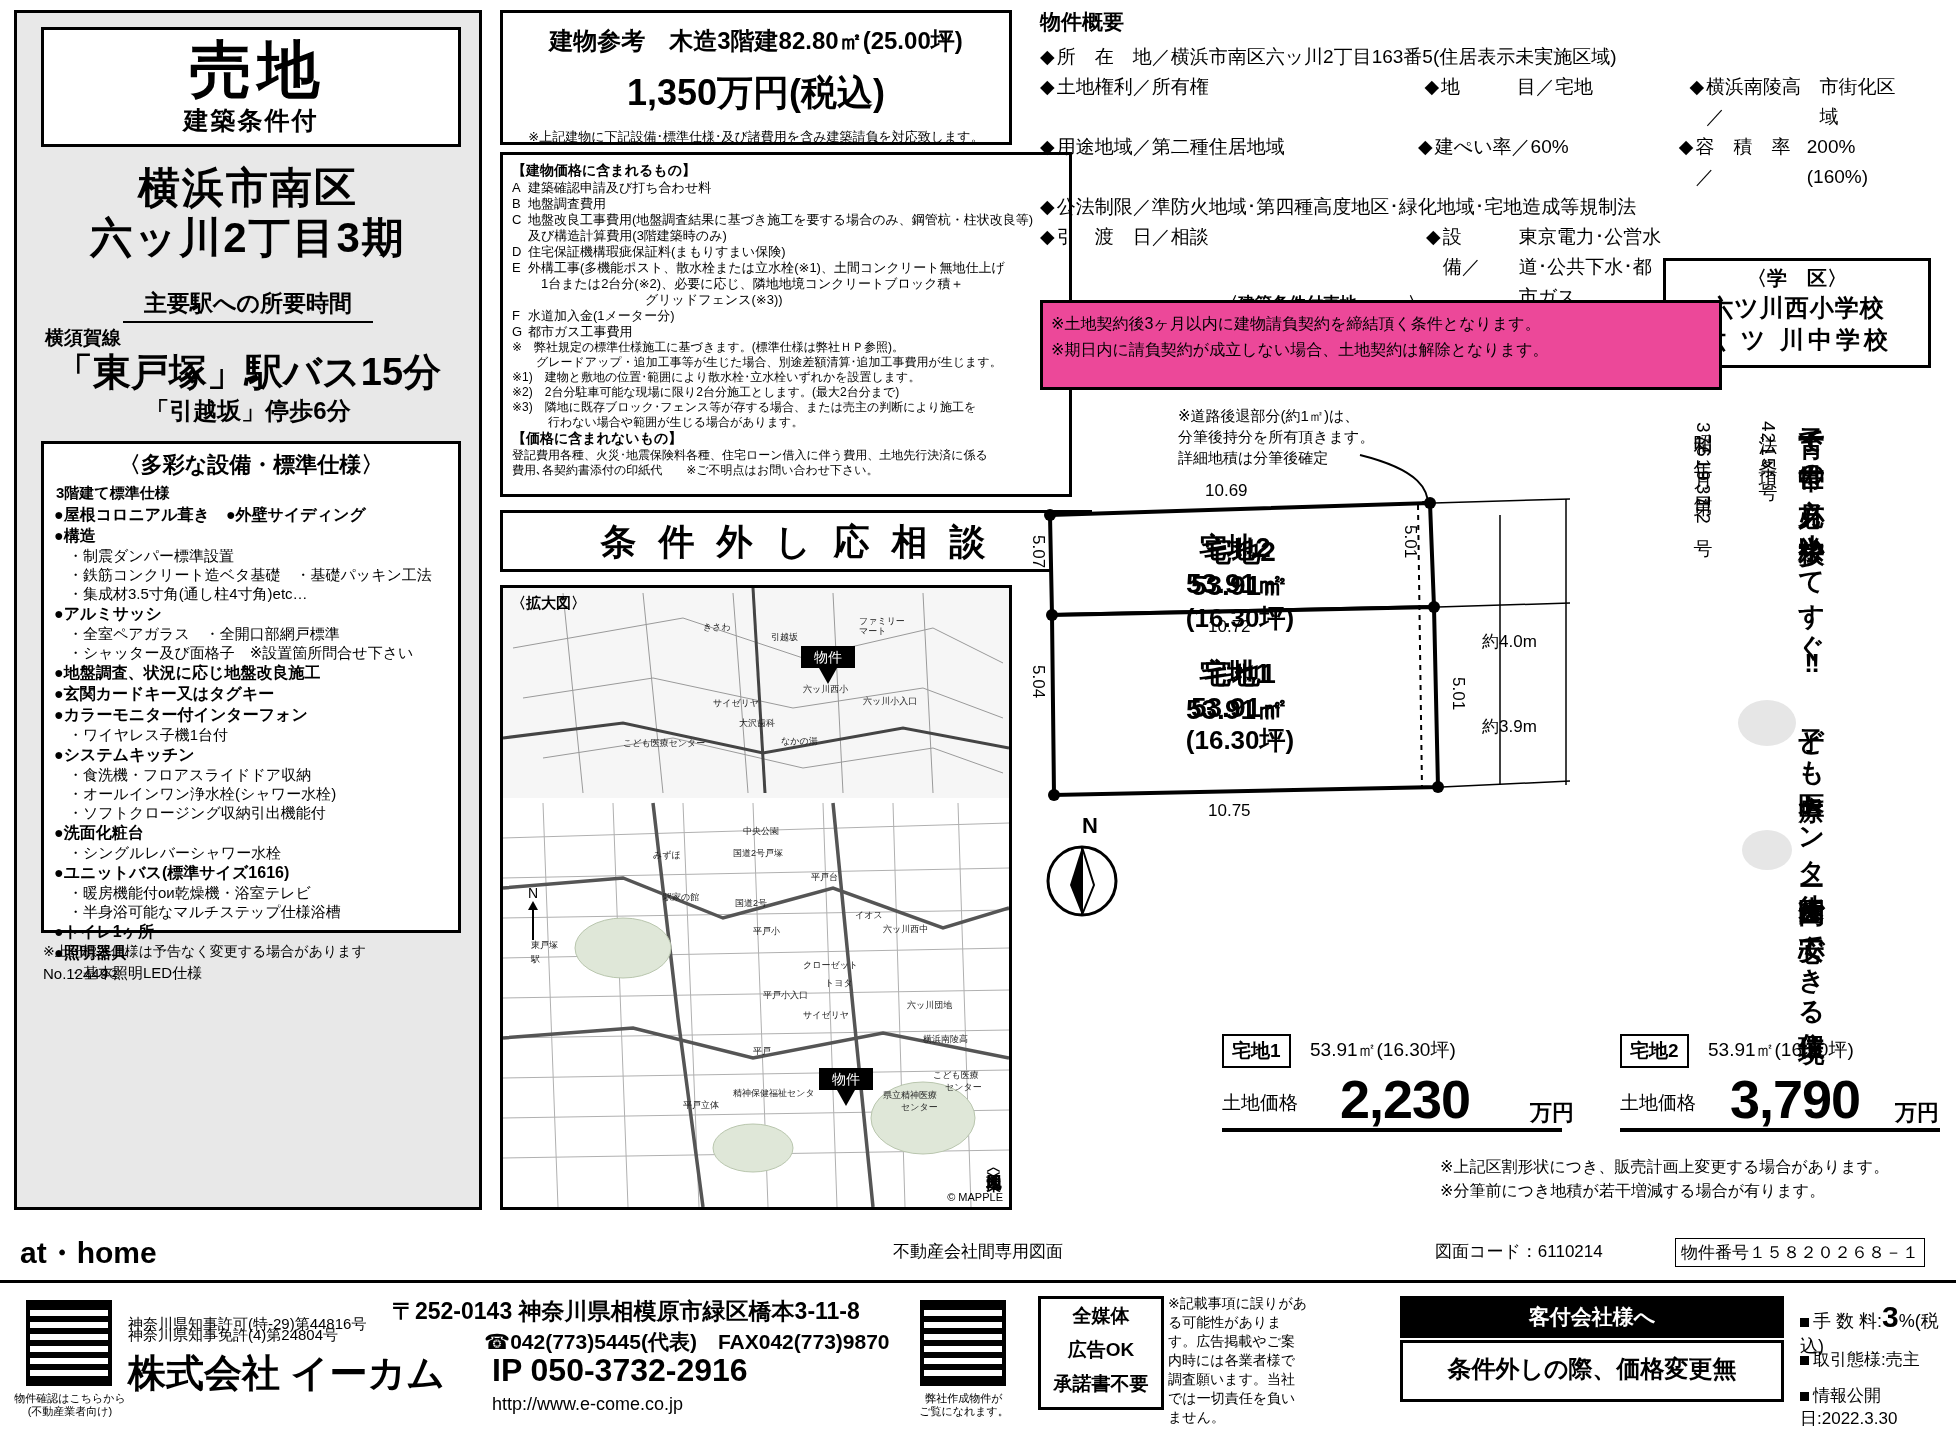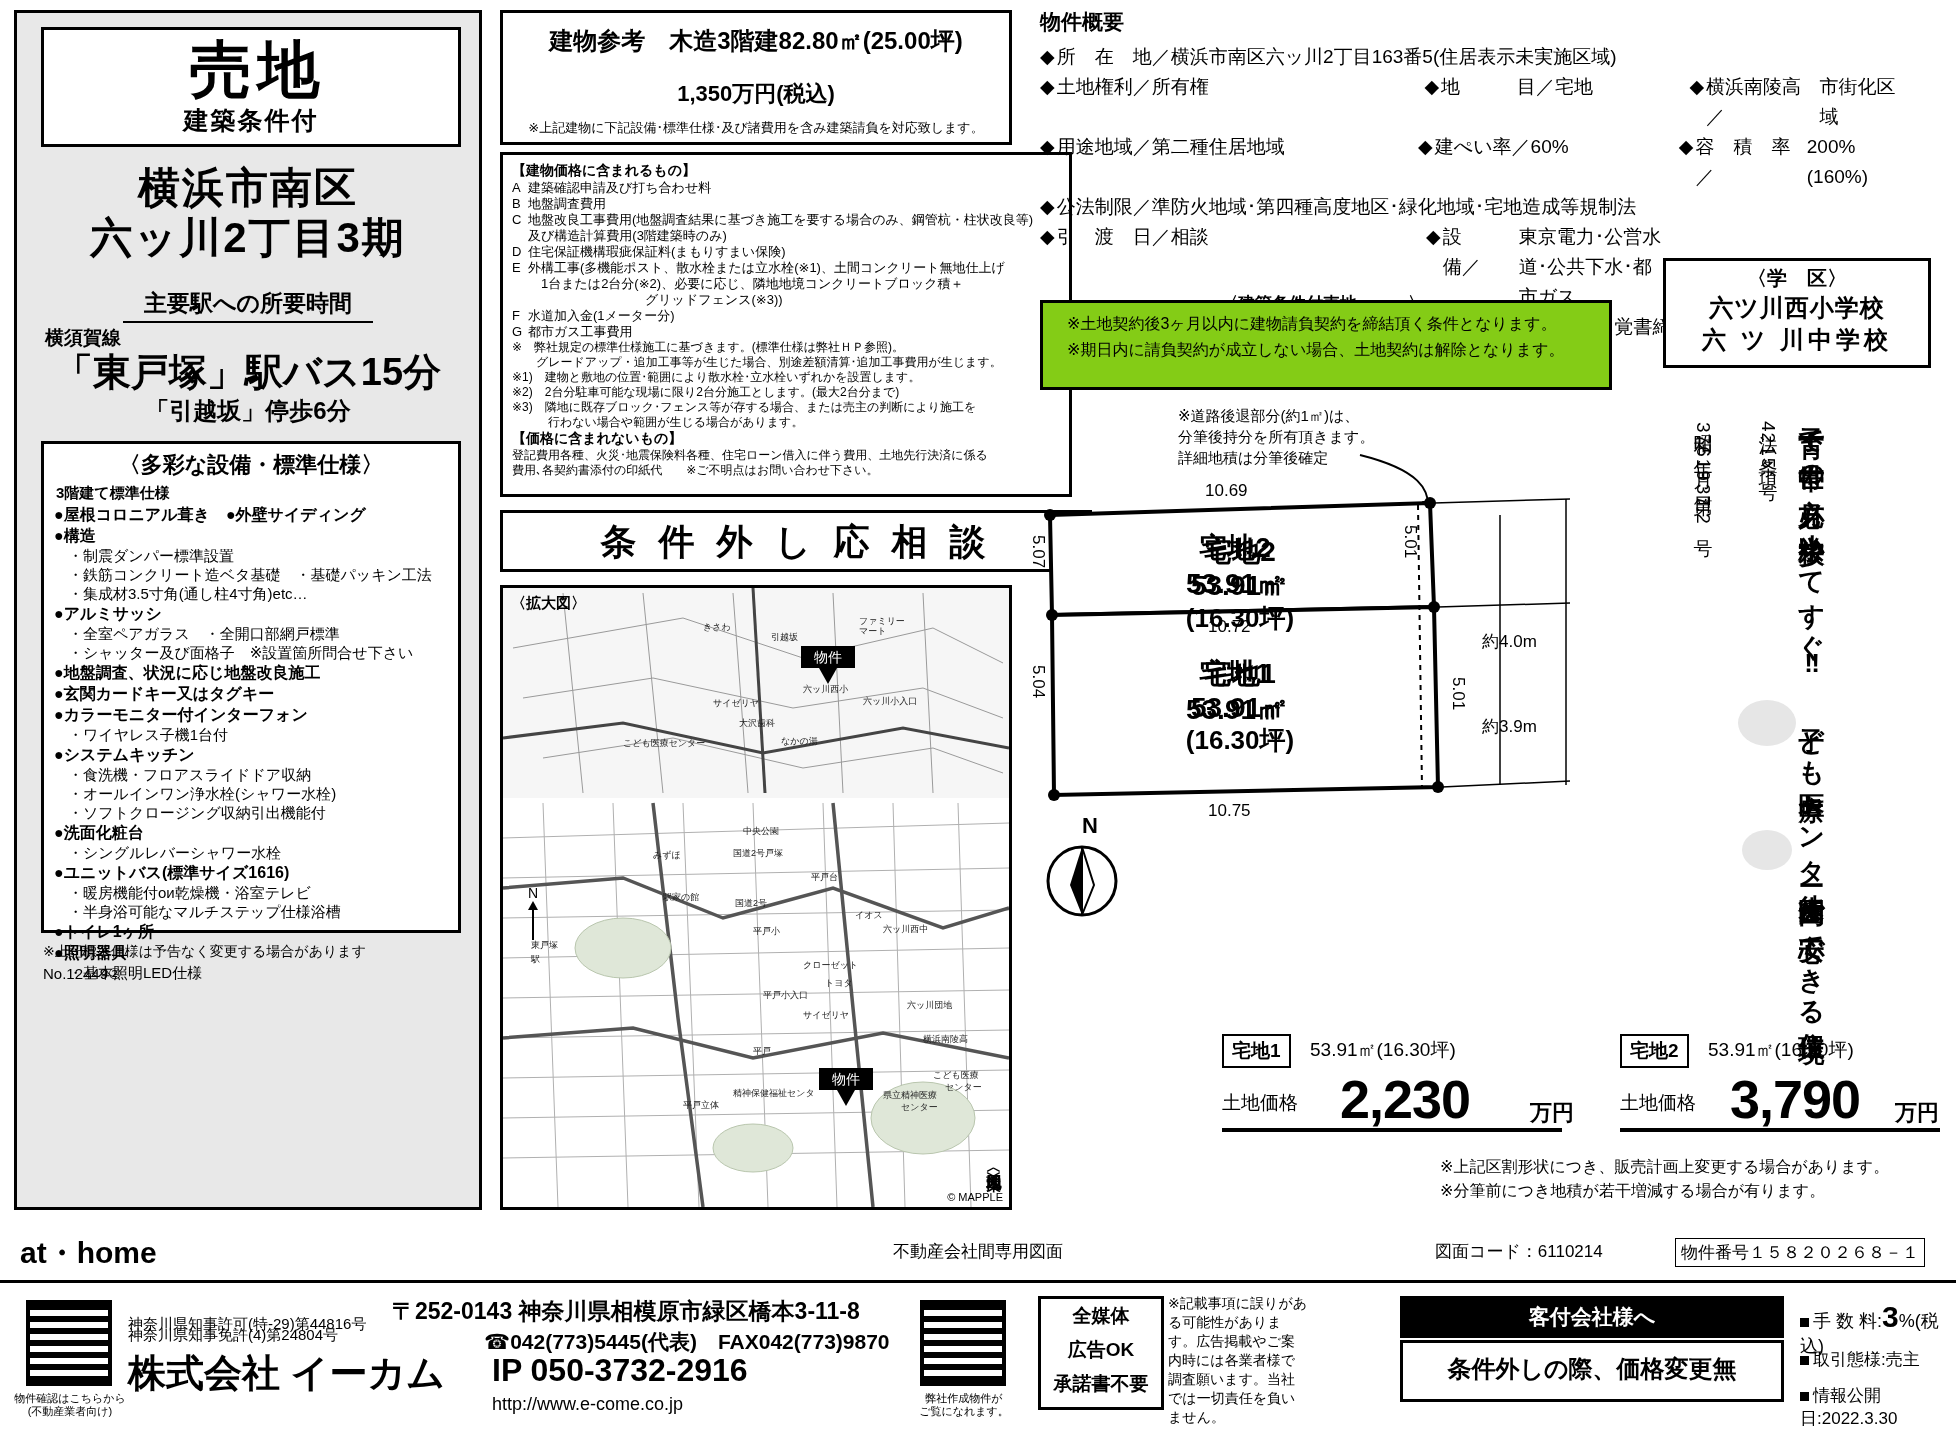--- a/index.html
+++ b/index.html
@@ -25,21 +25,21 @@
   #spec-box{position:absolute;left:24px;top:428px;width:420px;height:492px;border:3px solid #000;background:#fff;box-sizing:border-box;padding:6px 10px;}
   #spec-title{text-align:center;font-size:22px;font-weight:bold;margin-bottom:4px;}
   .spec-sub{font-size:15px;font-weight:bold;margin:1px 0 2px 2px;}
   .spec-l1{font-size:16px;font-weight:bold;margin:1px 0 0 0;line-height:20px;}
   .spec-l2{font-size:15px;margin:0 0 0 14px;line-height:19px;}
   #spec-note{position:absolute;left:26px;top:930px;font-size:14px;}
   #spec-no{position:absolute;left:26px;top:952px;font-size:15px;}
   
   #bldg-ref{left:500px;top:10px;width:512px;height:135px;border:3px solid #000;box-sizing:border-box;text-align:center;background:#fff;}
   #bldg-ref .b1{font-size:24px;font-weight:bold;margin-top:12px;letter-spacing:0px;}
-  #bldg-ref .b2{font-size:22px;font-weight:bold;margin-top:22px;}
+  #bldg-ref .b2{font-size:36px;font-weight:bold;margin-top:12px;}
   #bldg-ref .b3{font-size:13px;margin-top:10px;}
   
   #incl-box{left:500px;top:152px;width:572px;height:345px;border:3px solid #000;box-sizing:border-box;background:#fff;padding:7px 9px;}
   .incl-h{font-size:14px;font-weight:bold;}
   .incl-row{font-size:13px;line-height:16px;display:flex;}
   .incl-row .k{width:16px;flex:0 0 16px;}
   .incl-row .v{flex:1;}
   .incl-note{font-size:12px;line-height:15px;}
   
   #cond-box{left:500px;top:510px;width:592px;height:62px;border:3px solid #000;box-sizing:border-box;background:#fff;text-align:center;}
@@ -54,21 +54,21 @@
   #outline-title{font-size:21px;font-weight:bold;margin-bottom:6px;}
   .ol-row{font-size:19px;line-height:30px;display:flex;}
   .ol-item{display:flex;align-items:flex-start;}
   .ol-dia{margin-right:2px;}
   
   #school-box{left:1663px;top:258px;width:268px;height:110px;border:3px solid #000;background:#fff;box-sizing:border-box;text-align:center;}
   #school-box .s0{font-size:20px;font-weight:bold;margin-top:4px;}
   #school-box .s1{font-size:24px;font-weight:bold;letter-spacing:1px;}
   #school-box .s2{font-size:24px;font-weight:bold;letter-spacing:4px;}
   
-  #cond2-box{left:1040px;top:300px;width:572px;height:90px;border:3px solid #000;background:#84cc16;box-sizing:border-box;padding:8px 24px;}
+  #cond2-box{left:1040px;top:300px;width:682px;height:90px;border:3px solid #000;background:#ec4899;box-sizing:border-box;padding:8px 8px;}
   #cond2-title{position:absolute;left:1215px;top:292px;background:#fff;font-size:17px;font-weight:bold;padding:0 6px;}
   #cond2-box div{font-size:16px;line-height:26px;}
   
   #plot{left:1030px;top:415px;width:620px;height:560px;}
   .dim{position:absolute;font-size:17px;}
   .dimv{position:absolute;font-size:17px;writing-mode:vertical-rl;}
   #note-setback{position:absolute;left:148px;top:-10px;font-size:15px;line-height:21px;}
   #vert-note{position:absolute;left:1690px;top:420px;font-size:19px;writing-mode:vertical-rl;letter-spacing:1px;line-height:26px;}
   #vert-catch{position:absolute;left:1790px;top:408px;font-size:26px;font-weight:bold;writing-mode:vertical-rl;letter-spacing:2px;line-height:44px;}
   

